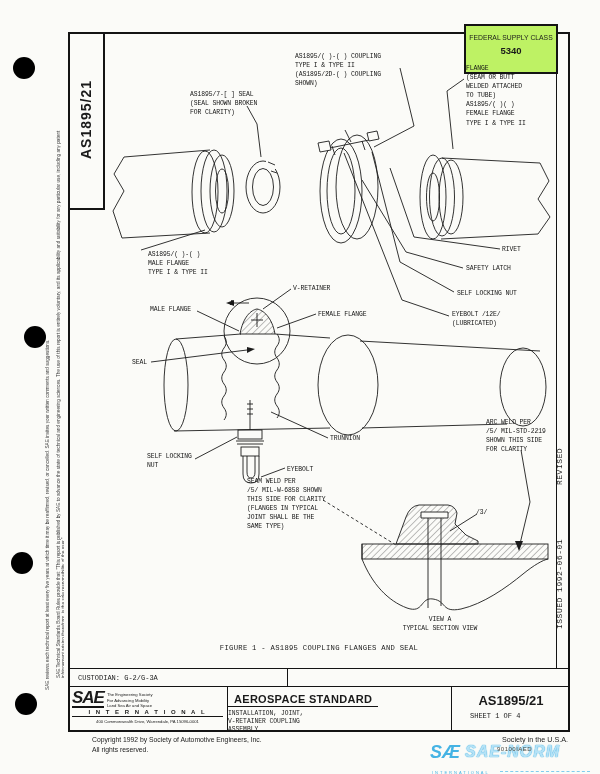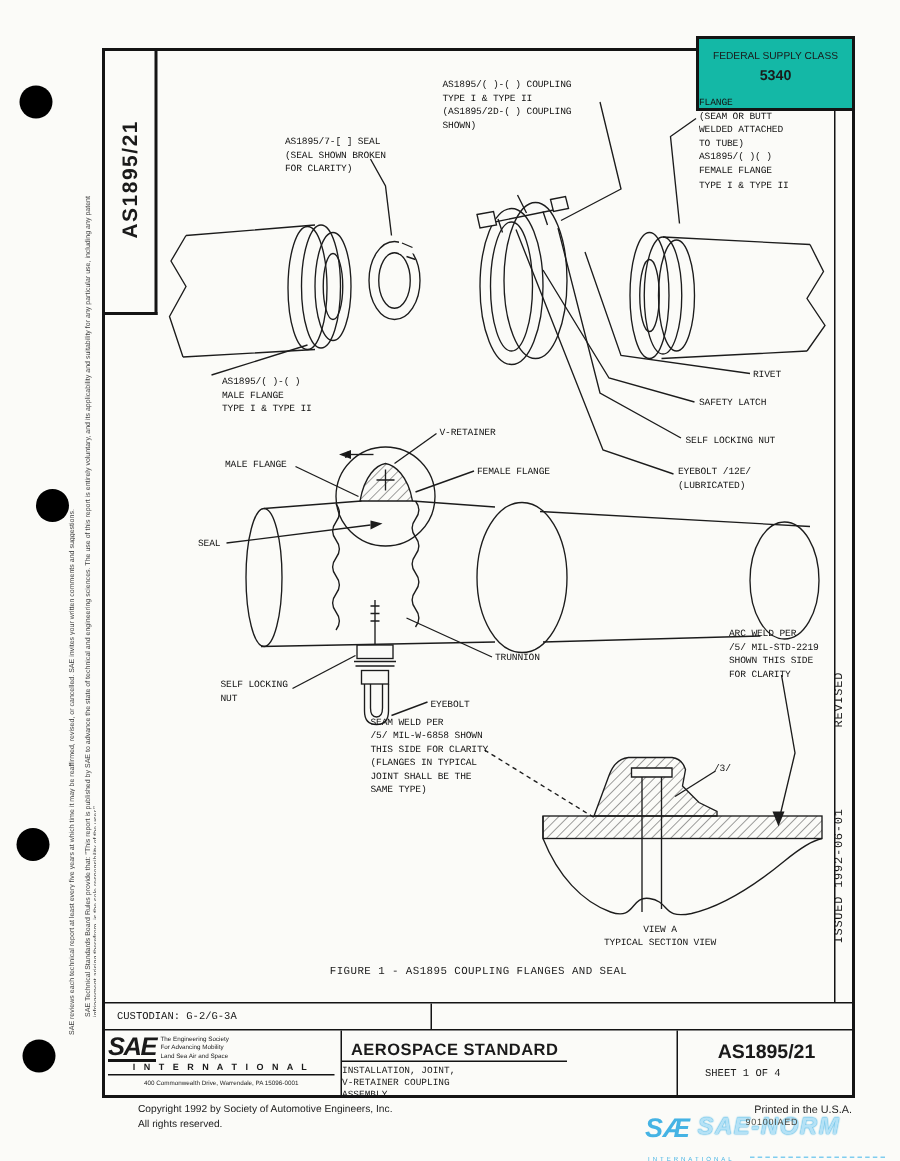--- a/index.html
+++ b/index.html
@@ -6,41 +6,41 @@
   html,body{background:#e9e9e6}
   .page{position:relative;width:600px;height:774px;background:#fbfbf8;overflow:hidden;
         font-family:"Liberation Mono","DejaVu Sans Mono",monospace;color:#1a1a1a}
   .hole{position:absolute;width:22px;height:22px;border-radius:50%;background:#000}
   .frame{position:absolute;left:68px;top:32px;width:502px;height:700px;border:2px solid #141414}
   .docbox{position:absolute;left:68px;top:32px;width:37px;height:178px;
           border-right:2px solid #141414;border-bottom:2px solid #141414;
           display:flex;align-items:center;justify-content:center}
   .docbox span{writing-mode:vertical-rl;transform:rotate(180deg);
           font-family:"Liberation Sans",sans-serif;font-weight:bold;font-size:14px;letter-spacing:1px}
-  .fsc{position:absolute;left:464px;top:24px;width:106px;height:50px;border:2px solid #141414;
-       background:#14b8a6;text-align:center;padding-top:8px;font-family:"Liberation Sans",sans-serif}
+  .fsc{position:absolute;left:464px;top:24px;width:94px;height:50px;border:2px solid #141414;
+       background:#bef264;text-align:center;padding-top:8px;font-family:"Liberation Sans",sans-serif}
   .fsc .l1{font-size:6.8px}
   .fsc .l2{font-size:9.5px;font-weight:bold;margin-top:4px}
   .vline-right{position:absolute;left:556px;top:74px;height:594px;border-left:1px solid #141414}
   .vtext{position:absolute;writing-mode:vertical-rl;transform:rotate(180deg);
          font-size:8px;letter-spacing:.5px;width:14px;text-align:center}
   .disc{position:absolute;writing-mode:vertical-rl;transform:rotate(180deg);
         font-size:4.7px;color:#3c3c3c;font-family:"Liberation Sans",sans-serif;
         width:8px;overflow:hidden}
   svg.draw{position:absolute;left:0;top:0}
   .co{position:absolute;font-size:6.4px;line-height:1.42;white-space:pre;color:#141414;letter-spacing:-.1px}
   .cap{position:absolute;left:68px;top:644px;width:502px;text-align:center;font-size:7.2px;letter-spacing:.3px}
   .row1{position:absolute;left:68px;top:668px;width:502px;height:19px;
         border-top:1.5px solid #141414;border-bottom:1.5px solid #141414;display:flex}
   .cell-cust{width:220px;border-right:1px solid #141414;font-size:7px;padding:5px 0 0 10px}
   .cell-proc{flex:1;font-size:7px;text-align:right;padding:5px 10px 0 0}
   .row2{position:absolute;left:68px;top:687px;width:502px;height:45px;display:flex}
   .cell-logo{width:160px;border-right:1.5px solid #141414;padding:2px 4px;
              font-family:"Liberation Sans",sans-serif}
-  .logo-top{display:flex;align-items:flex-start;gap:3px}
+  .logo-top{display:flex;align-items:flex-end;gap:3px}
   .sae-big{font-size:17px;font-weight:900;font-style:italic;letter-spacing:-1px;
            border-bottom:2px solid #141414;line-height:1}
   .tagline{font-size:4.2px;line-height:1.25;padding-top:1px}
   .intl{font-size:6px;font-weight:bold;letter-spacing:2px;border-bottom:.5px solid #141414;
         padding:1px 0;text-align:center}
   .addr{font-size:4.2px;text-align:center;padding-top:1.5px;color:#222}
   .cell-title{width:224px;border-right:1.5px solid #141414;text-align:left;padding-top:3px}
   .as-std{font-family:"Liberation Sans",sans-serif;font-weight:bold;font-size:11px;
           letter-spacing:.3px;border-bottom:1px solid #141414;display:inline-block;padding:0 6px 1px}
   .doc-title{font-size:6.3px;line-height:1.3;white-space:pre;margin-top:2px}
@@ -251,21 +251,21 @@
 ASSEMBLY</div>
     </div>
     <div class="cell-num">
       <div class="num-big">AS1895/21</div>
       <div class="sheet">SHEET 1 OF 4</div>
     </div>
   </div>
 
   <div class="copyright">Copyright 1992  by Society of Automotive Engineers, Inc.</div>
   <div class="rights">All rights reserved.</div>
-  <div class="printed">Printed in the U.S.A.</div>
+  <div class="printed">Society in the U.S.A.</div>
 
   <div class="wm">
     <span class="wm-sae">SÆ</span>
     <span class="wm-norm">SAE-NORM</span>
   </div>
   <div class="wm-sub">INTERNATIONAL</div>
   <div class="wm-rule"></div>
   <div class="wm-code">90100IAED</div>
 
 </div>

